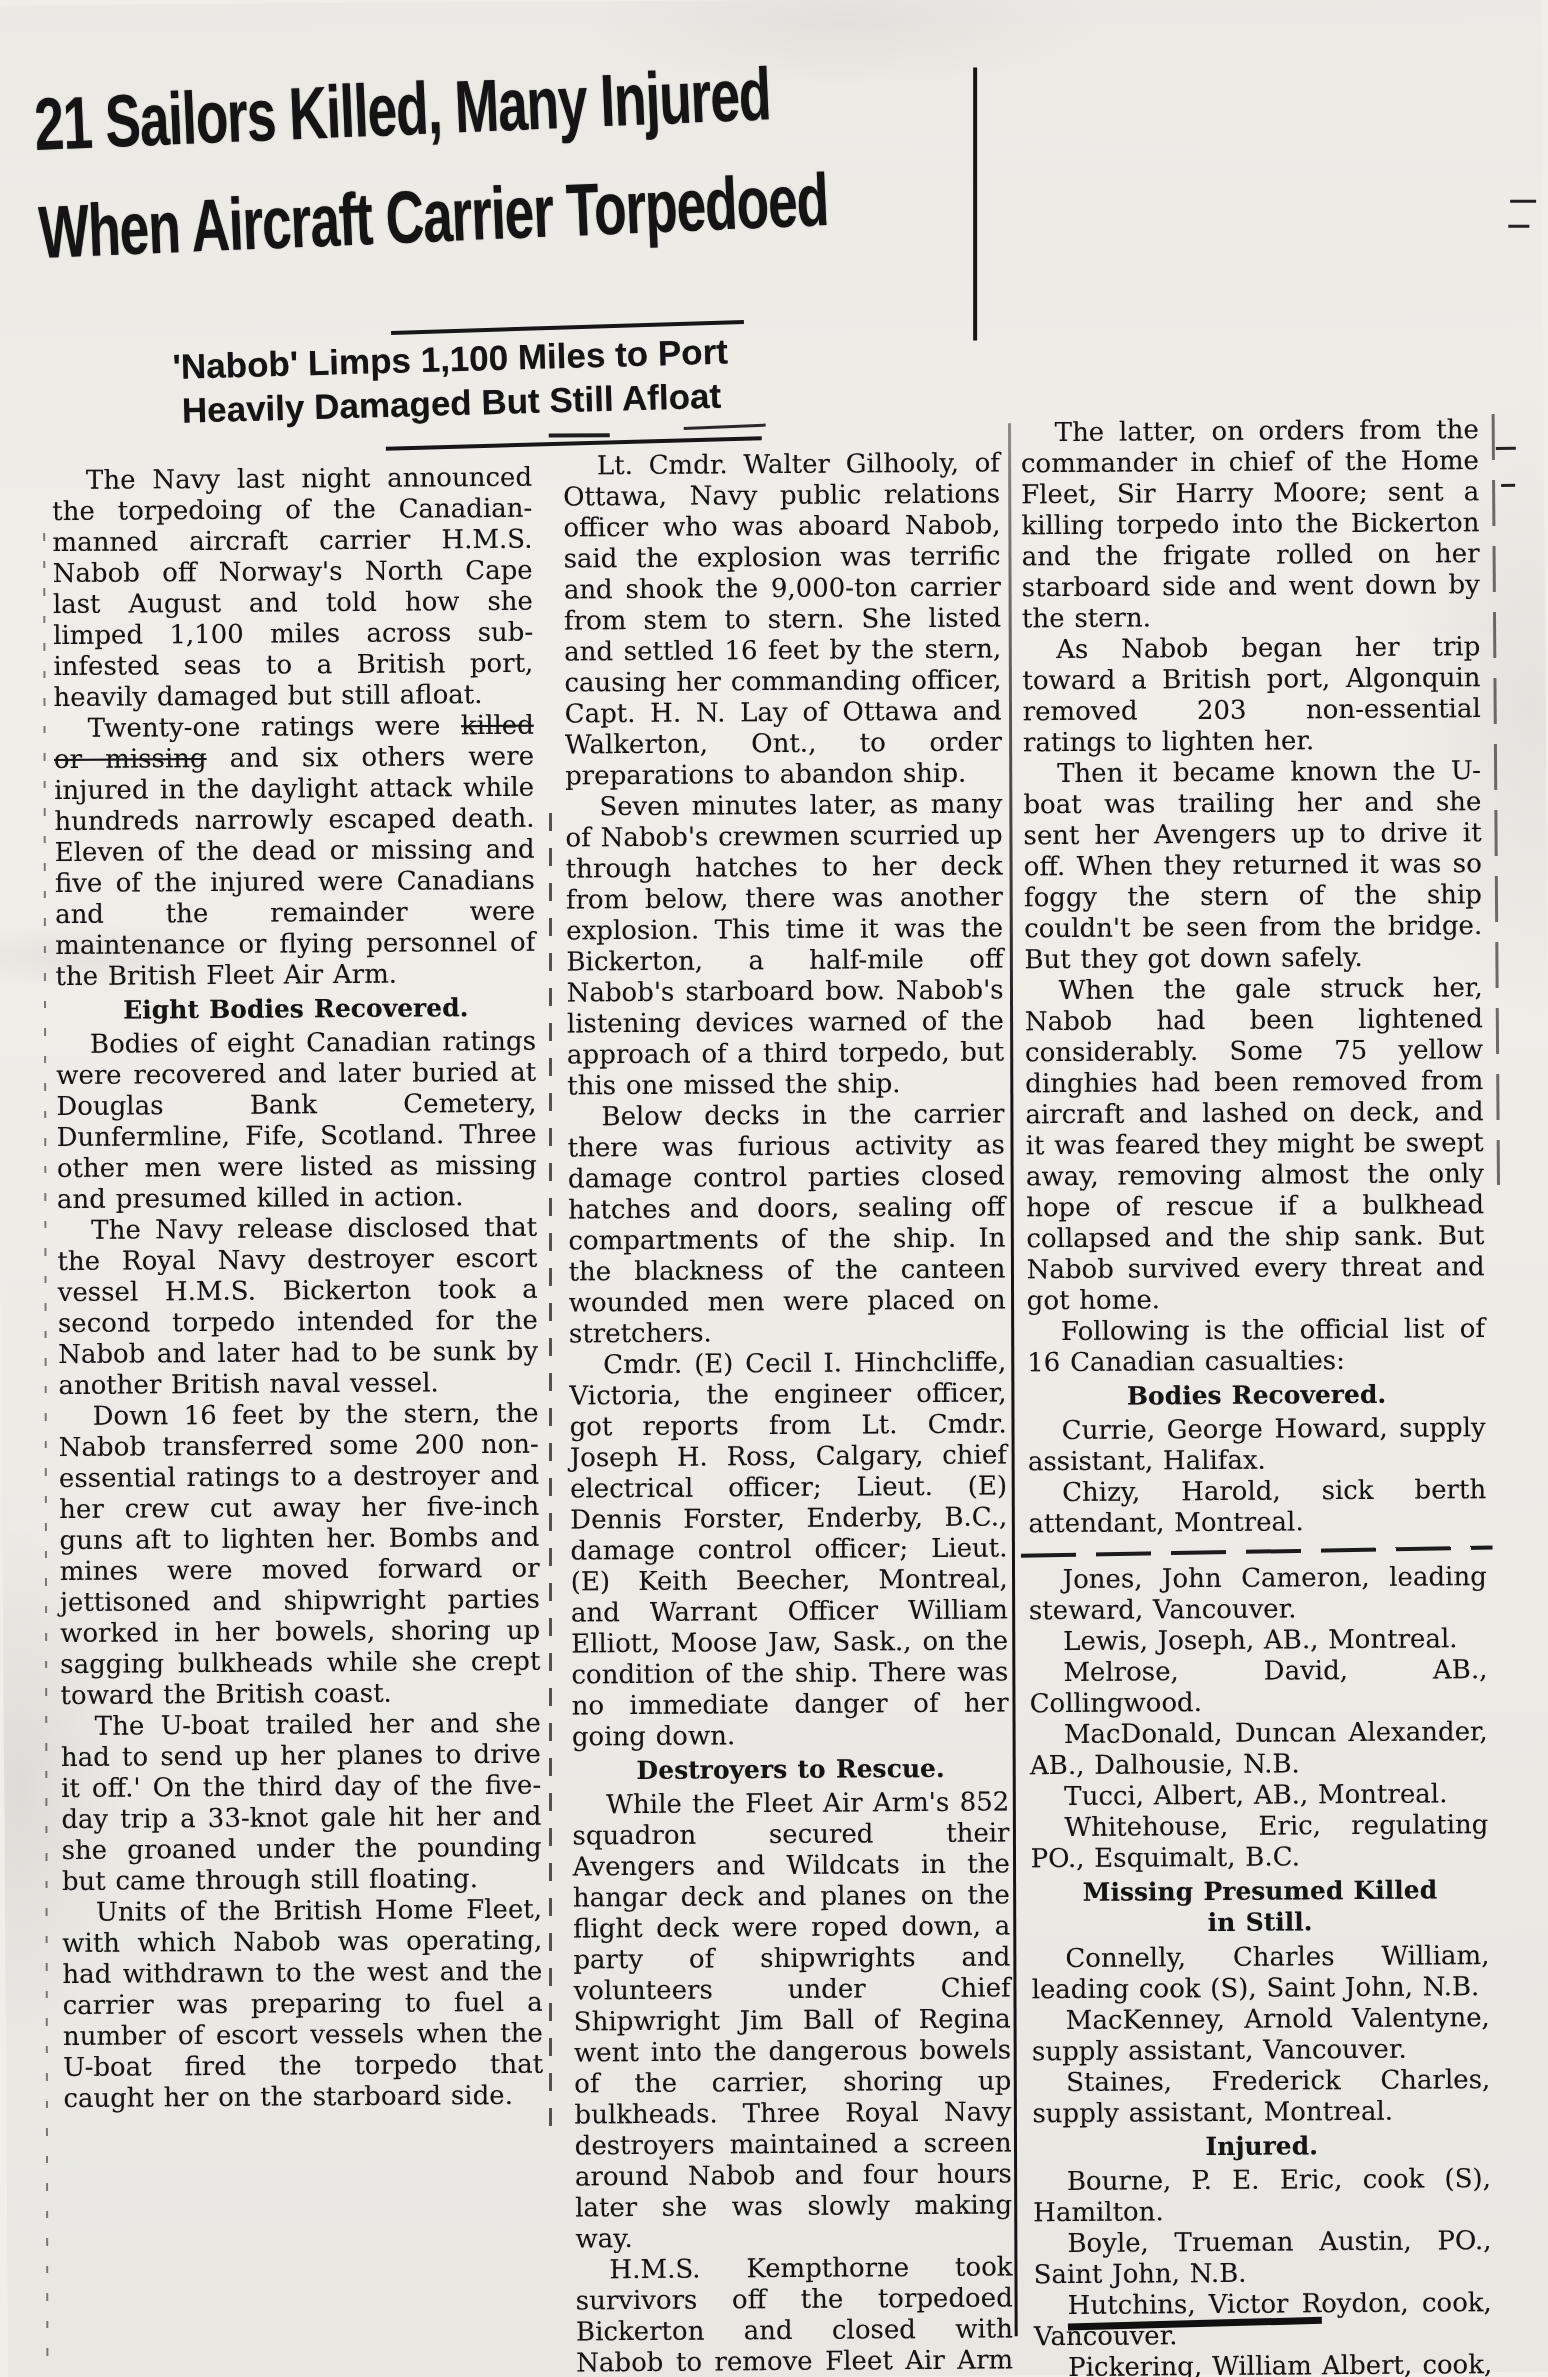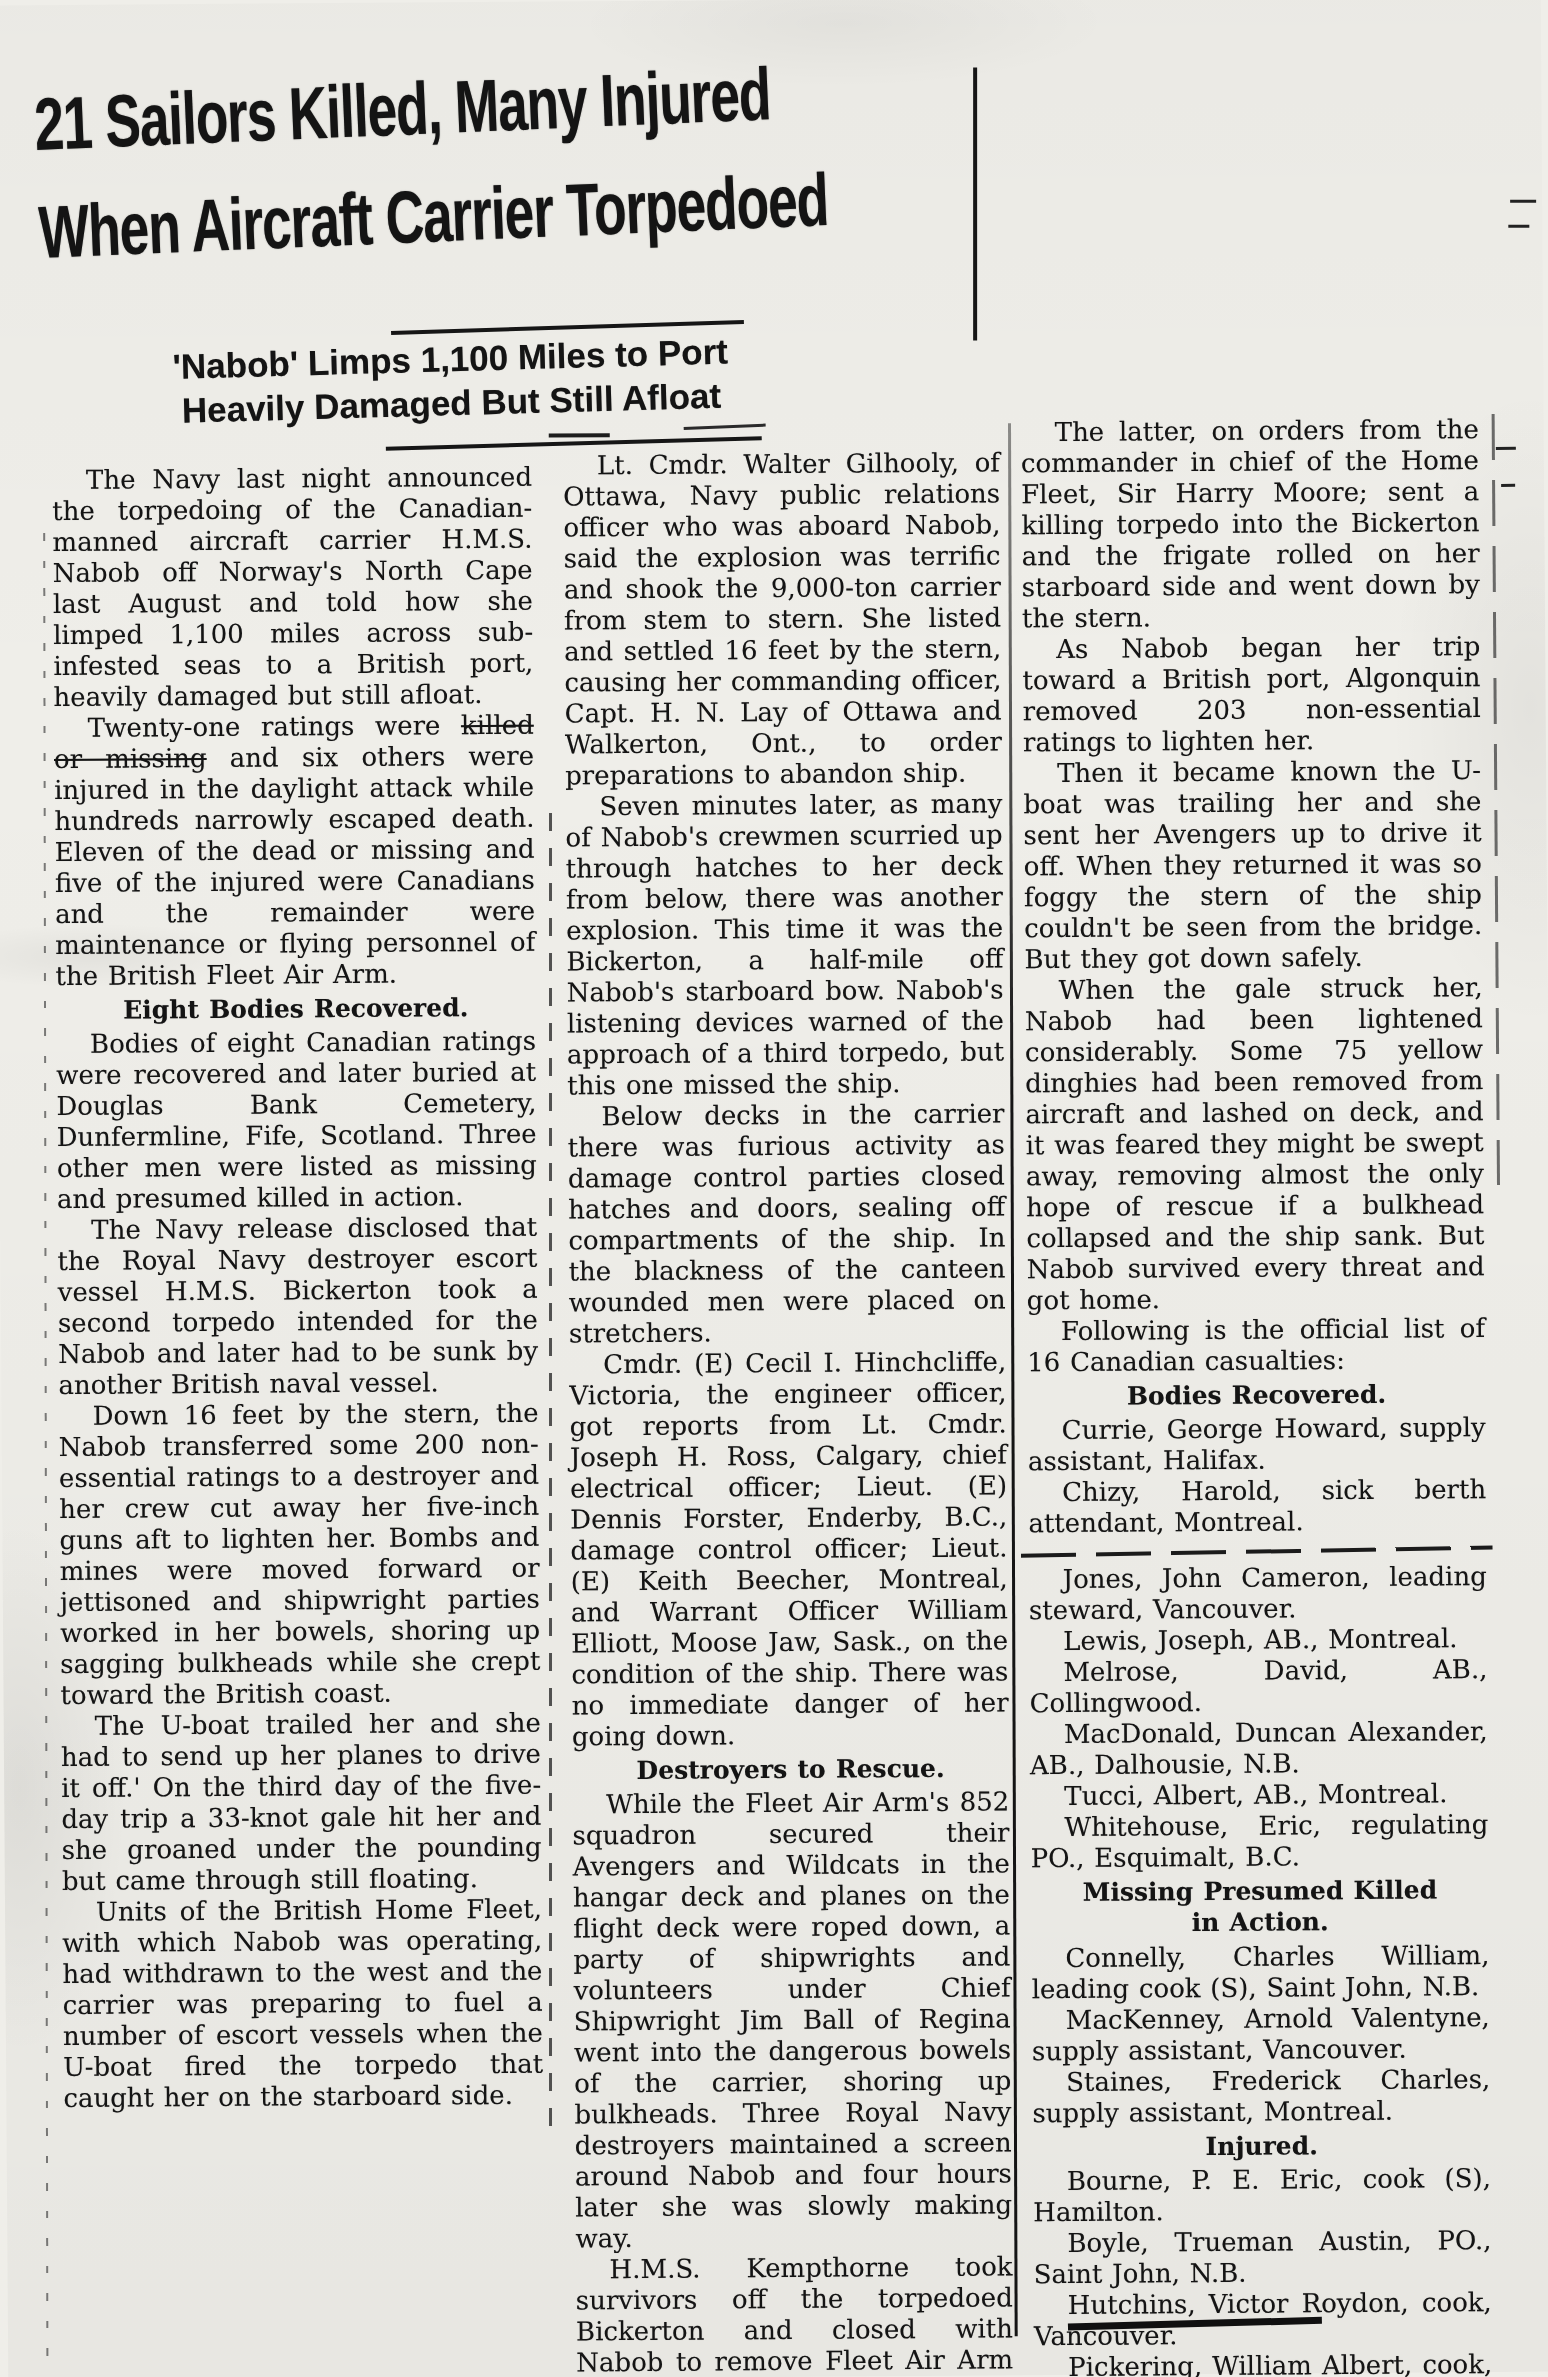--- a/index.html
+++ b/index.html
@@ -159,21 +159,21 @@
     <h3>Bodies Recovered.</h3>
     <p>Currie, George Howard, supply assistant, Halifax.</p>
     <p>Chizy, Harold, sick berth attendant, Montreal.</p>
     <div class="list-divider"></div>
     <p>Jones, John Cameron, leading steward, Vancouver.</p>
     <p>Lewis, Joseph, AB., Montreal.</p>
     <p>Melrose, David, AB., Collingwood.</p>
     <p>MacDonald, Duncan Alexander, AB., Dalhousie, N.B.</p>
     <p>Tucci, Albert, AB., Montreal.</p>
     <p>Whitehouse, Eric, regulating PO., Esquimalt, B.C.</p>
-    <h3><span>Missing Presumed Killed</span><br><span>in Action.</span></h3>
+    <h3><span>Missing Presumed Killed</span><br><span>in Still.</span></h3>
     <p>Connelly, Charles William, leading cook (S), Saint John, N.B.</p>
     <p>MacKenney, Arnold Valentyne, supply assistant, Vancouver.</p>
     <p>Staines, Frederick Charles, supply assistant, Montreal.</p>
     <h3>Injured.</h3>
     <p>Bourne, P. E. Eric, cook (S), Hamilton.</p>
     <p>Boyle, Trueman Austin, PO., Saint John, N.B.</p>
     <p>Hutchins, Victor Roydon, cook, Vancouver.</p>
     <p>Pickering, William Albert, cook, Tilbury, Ont.</p>
 
   </div>

